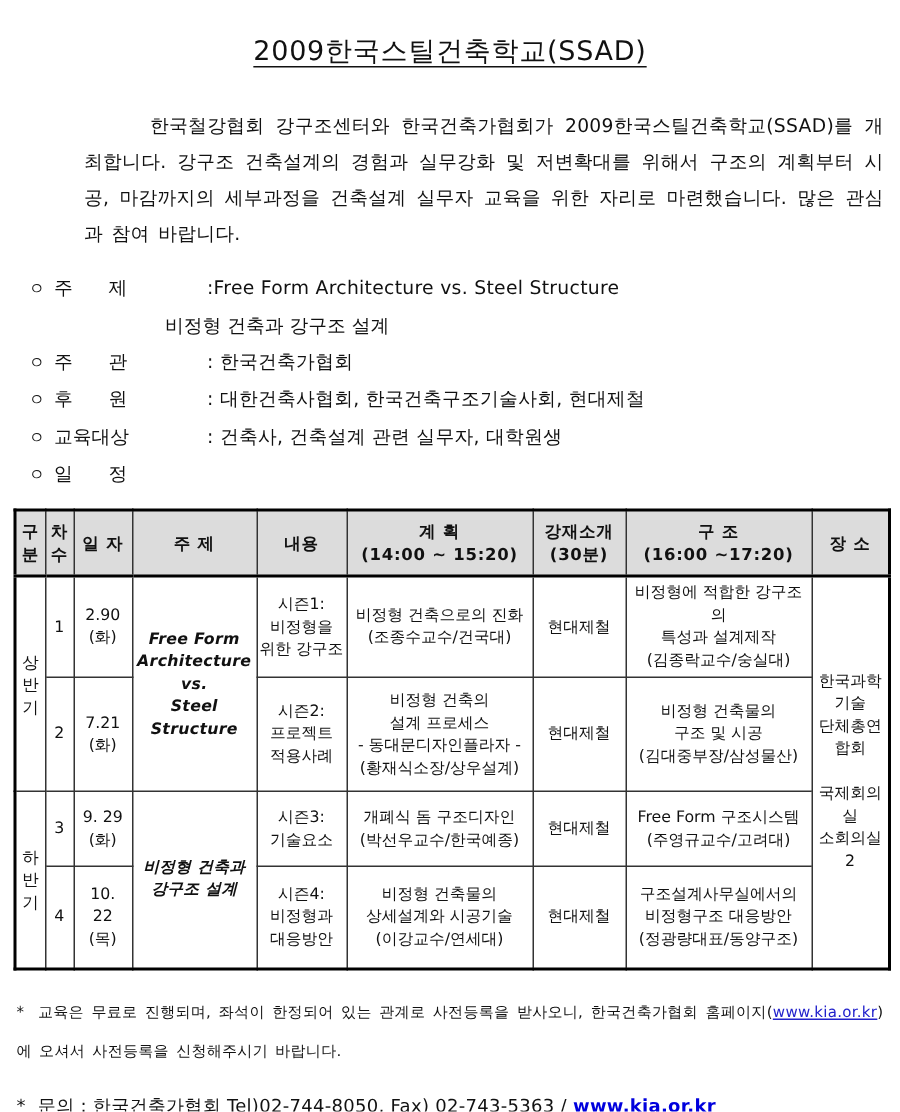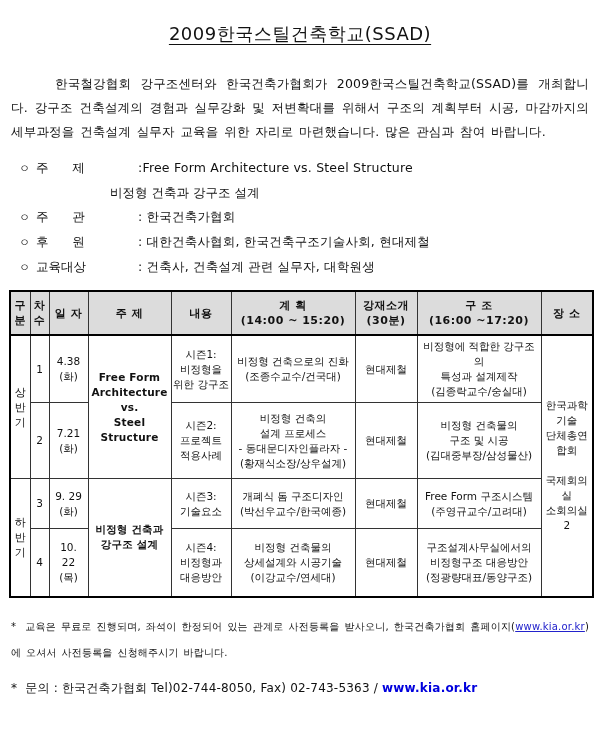--- a/index.html
+++ b/index.html
@@ -21,20 +21,21 @@
   
   .intro {
     margin-top:26px;
     font-size:12.5px;
     line-height:24px;
     text-align:justify;
     text-indent:44px;
     letter-spacing:0.2px;
     word-spacing:1.5px;
     padding:0 2px;
+    margin-left:45px;
   }
   
   .info-list { margin-top:12px; padding-left:10px; font-size:12.5px; }
   .info-row { line-height:24px; white-space:nowrap; }
   .info-row .bullet { display:inline-block; width:17px; font-size:11px; }
   .info-row .label { display:inline-block; width:58px; white-space:pre; }
   .info-row .value { letter-spacing:0.2px;margin-left:44px; }
   .info-row .value2 { margin-left:91px; line-height:24px; }
   
   .tbl-wrap { margin-top:10px; }
@@ -62,21 +63,21 @@
     font-weight:bold;
     border-bottom:2px solid #000;
     height:44px;
     font-size:11px;
     letter-spacing:0.5px;
   }
   tbody tr.r1 { height:56px; }
   tbody tr.r2 { height:76px; }
   tbody tr.r3 { height:50px; }
   tbody tr.r4 { height:68px; }
-  td.cell-topic { font-weight:bold; letter-spacing:0.2px; }
+  td.cell-topic { font-weight:bold; letter-spacing:0.2px;font-style:italic; }
   td.cell-division { font-size:11px; }
   
   .reg-note {
     margin-top:16px;
     font-size:10px;
     line-height:26px;
     text-align:justify;
     letter-spacing:0.2px;
     word-spacing:1.5px;
     padding:0 2px;
@@ -111,20 +112,23 @@
     <div class="value2">비정형 건축과 강구조 설계</div>
   </div>
   <div class="info-row">
     <span class="bullet">ㅇ</span><span class="label">주      관</span><span class="value">: 한국건축가협회</span>
   </div>
   <div class="info-row">
     <span class="bullet">ㅇ</span><span class="label">후      원</span><span class="value">: 대한건축사협회, 한국건축구조기술사회, 현대제철</span>
   </div>
   <div class="info-row">
     <span class="bullet">ㅇ</span><span class="label">교육대상</span><span class="value">: 건축사, 건축설계 관련 실무자, 대학원생</span>
+  </div>
+  <div class="info-row">
+    <span class="bullet">ㅇ</span><span class="label">일      정</span><span class="value"></span>
   </div>
 </div>
 
 <div class="tbl-wrap">
 <table>
   <colgroup>
     <col class="c-div">
         <col class="c-no">
         <col class="c-date">
         <col class="c-topic">
@@ -151,21 +155,21 @@
 (16:00 ~17:20)</th>
       <th>장 소</th>
     </tr>
   </thead>
   <tbody>
     <tr class="r1">
       <td class="cell-division" rowspan="2">상
 반
 기</td>
       <td>1</td>
-      <td>4.38
+      <td>2.90
 (화)</td>
       <td class="cell-topic" rowspan="2">Free Form
 Architecture
 vs.
 Steel
 Structure</td>
       <td>시즌1:
 비정형을
 위한 강구조</td>
       <td>비정형 건축으로의 진화

